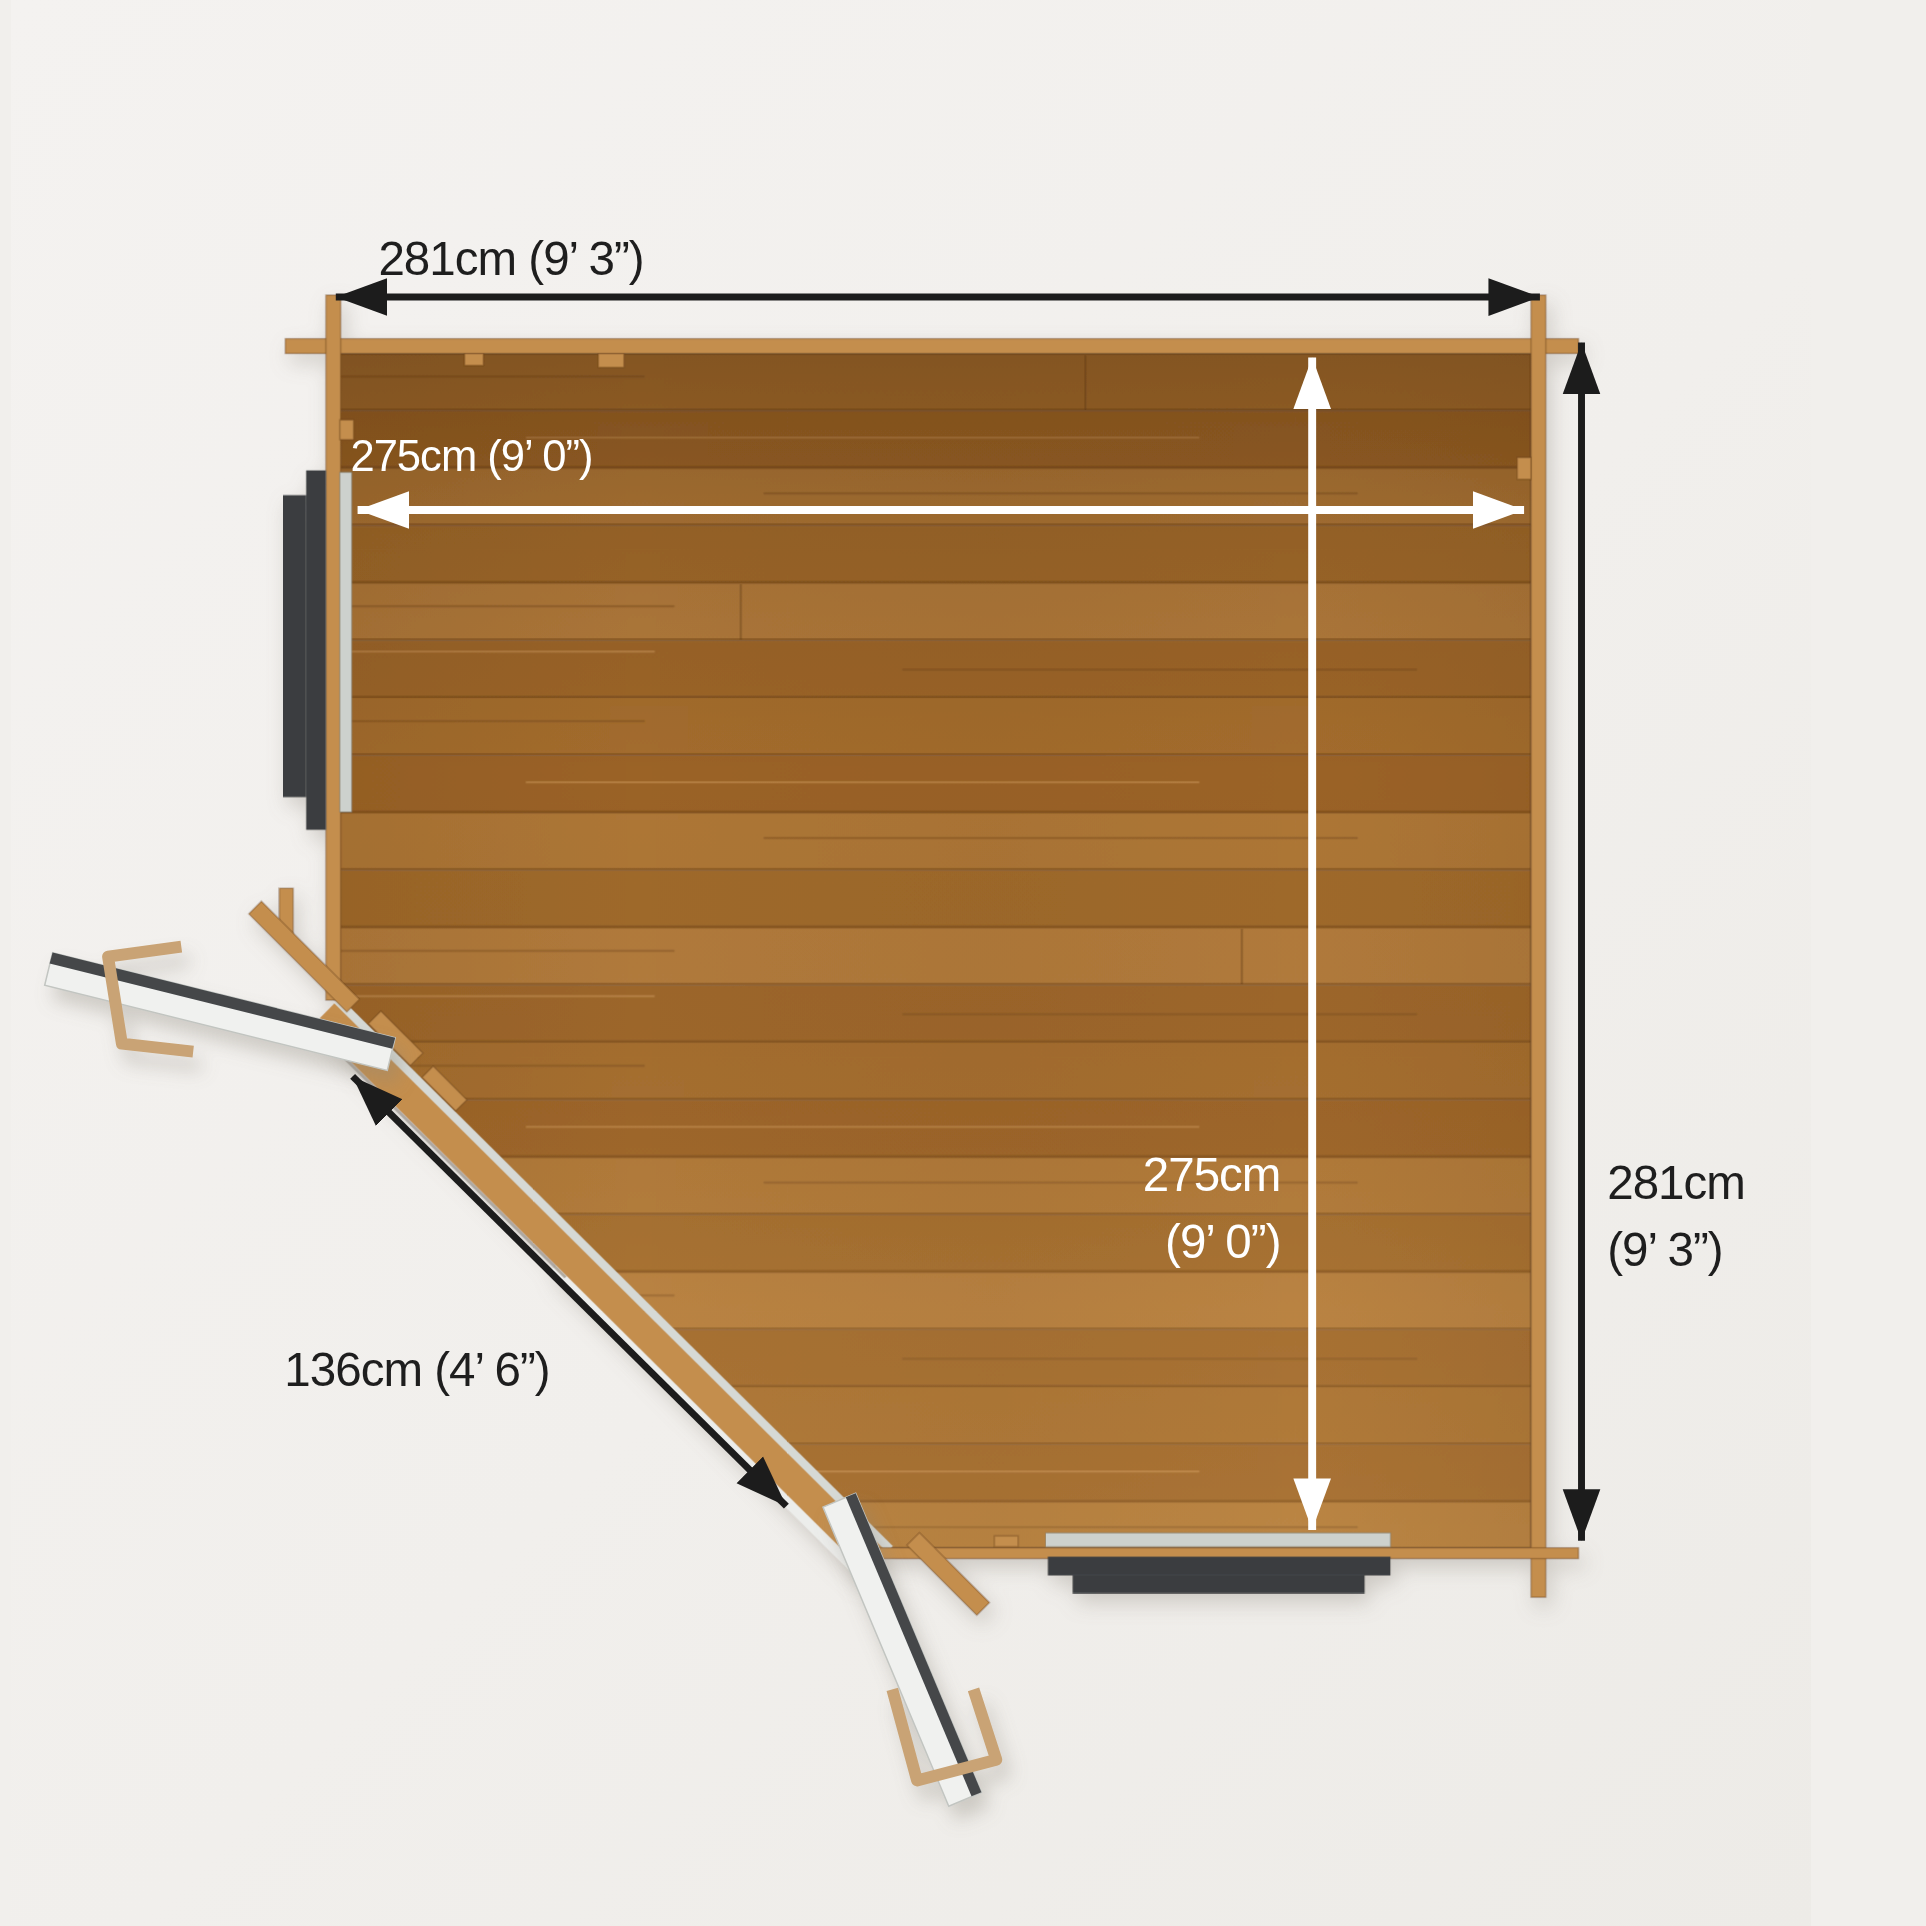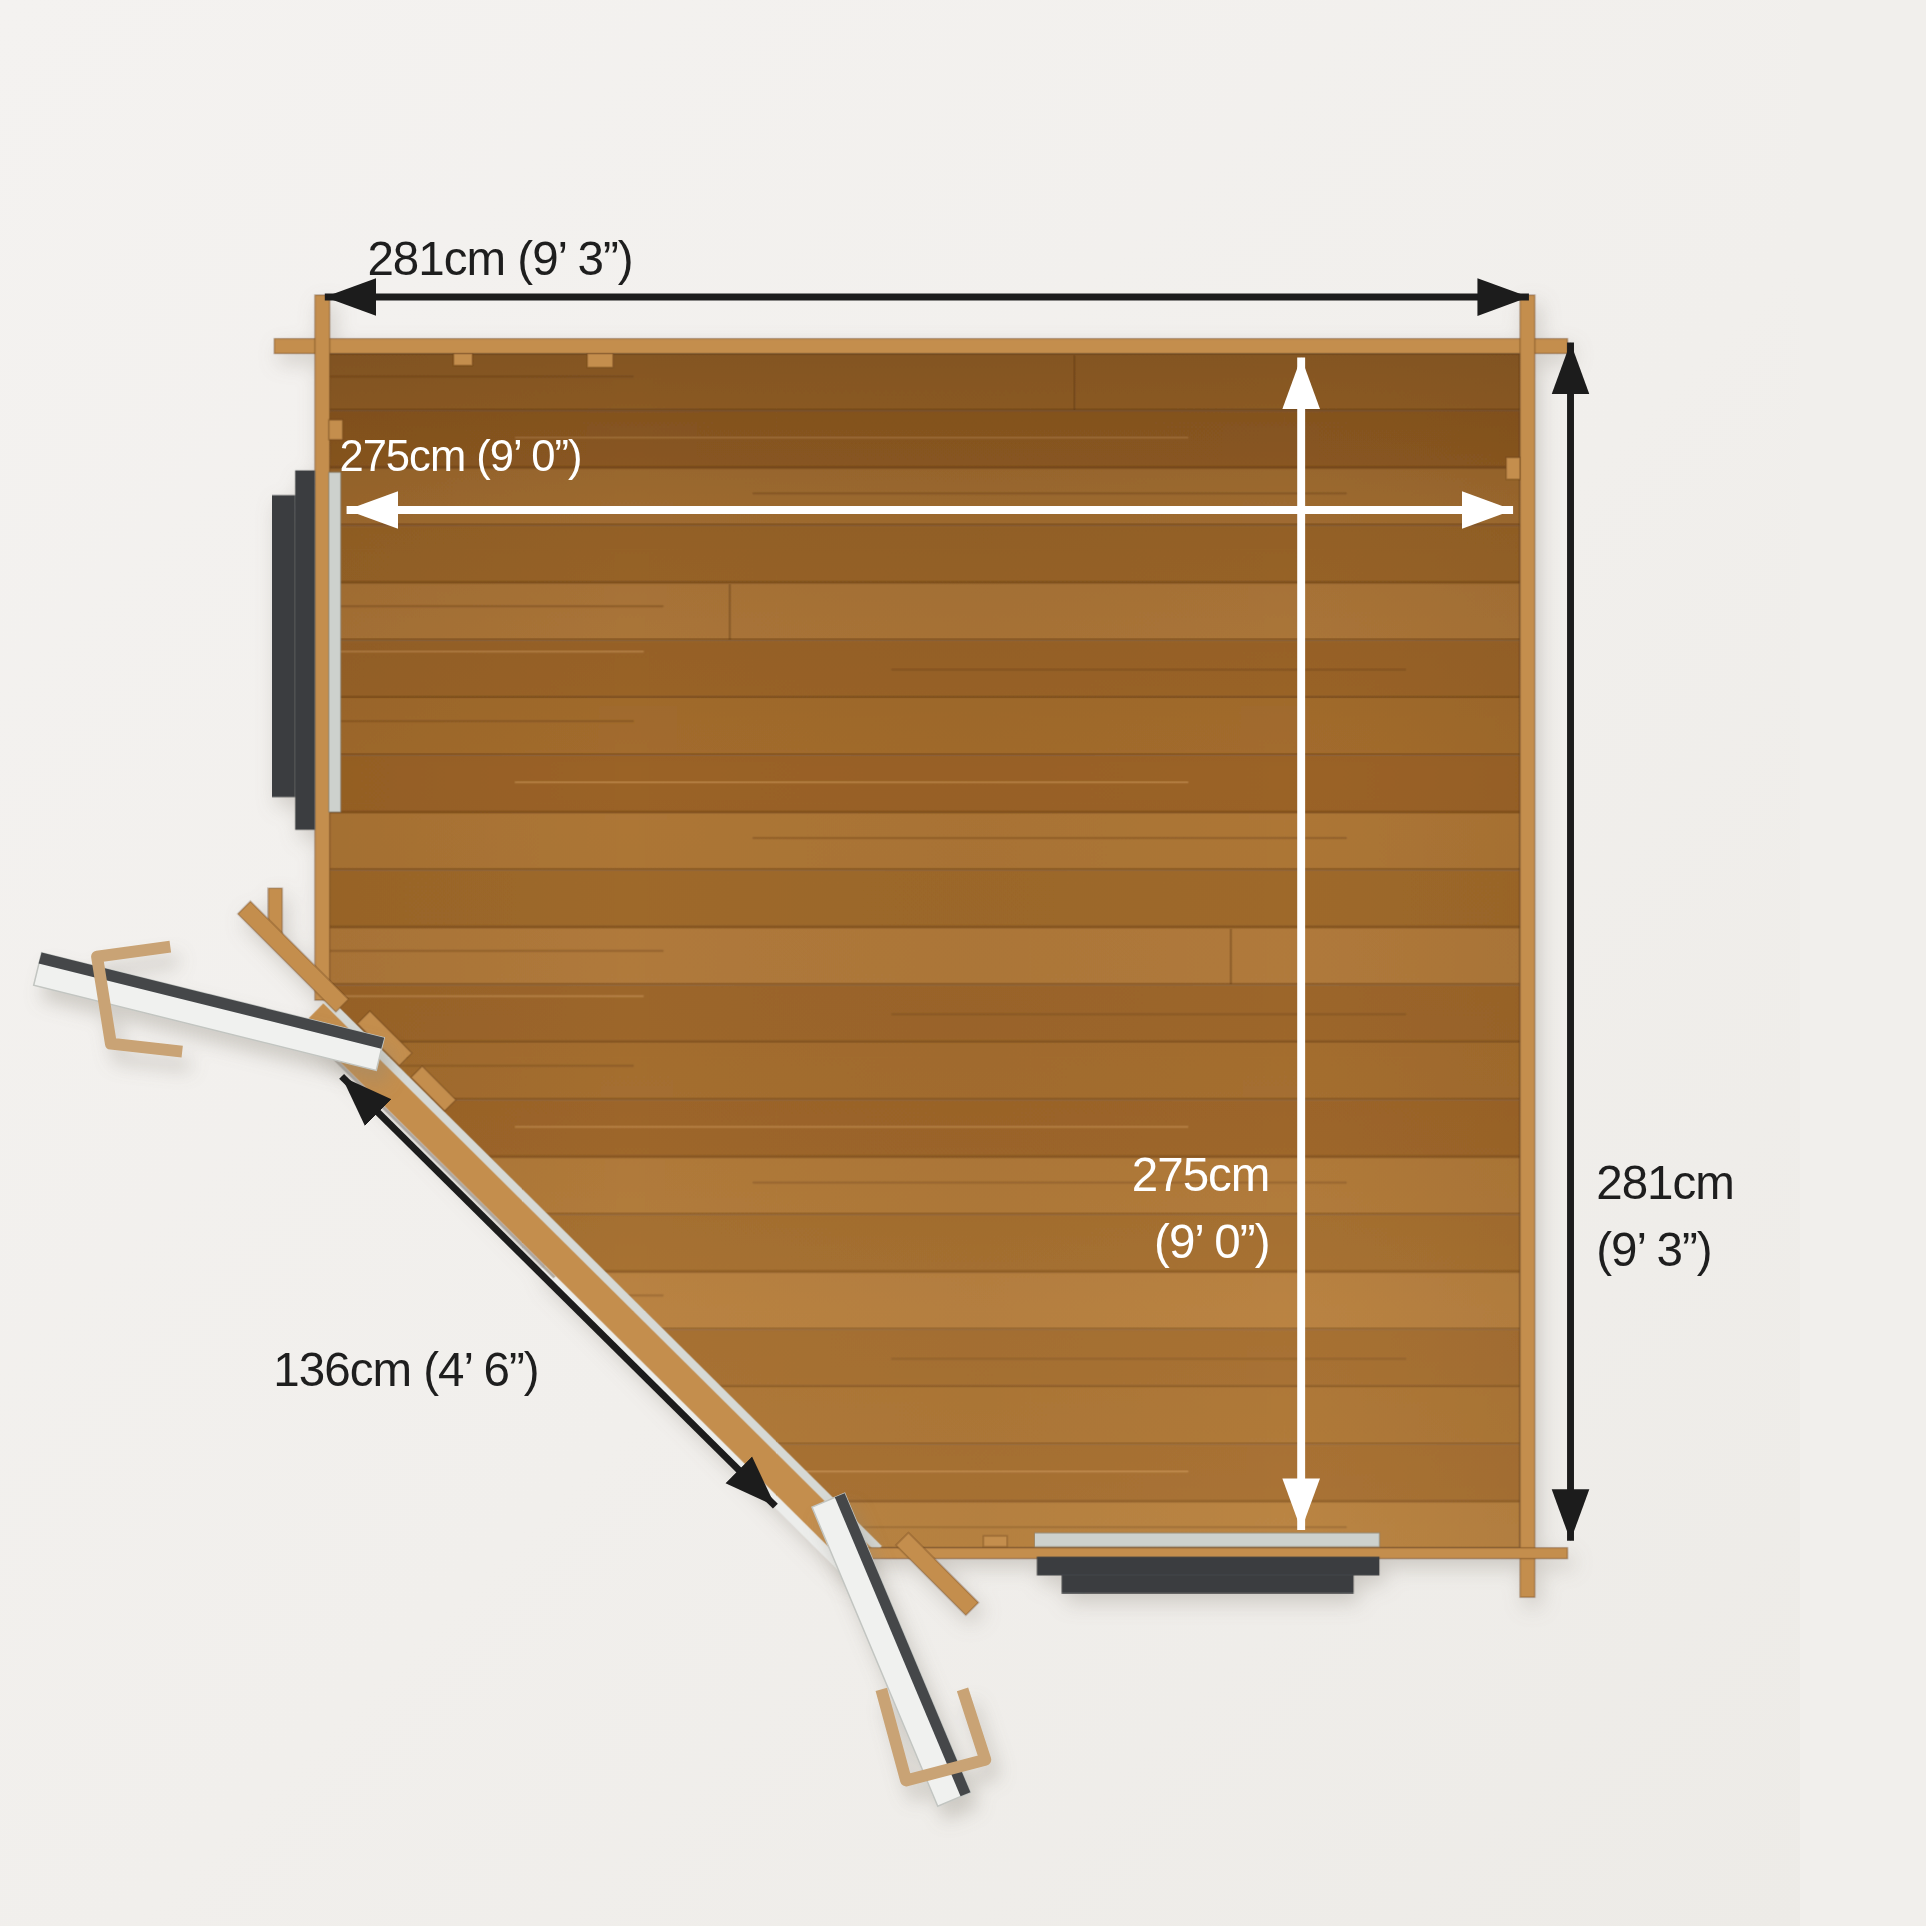--- a/index.html
+++ b/index.html
@@ -1,16 +1,16 @@
 <!DOCTYPE html>
 <html style="--bg: #f1efec; --ink: #1e1e1e; --arrow-black: #1c1c1c; --arrow-white: #ffffff; --wall-wood: #c48e4e; --plank-1: #a46d2e; --plank-2: #9b6327; --plank-3: #ae7737; --plank-4: #a06a2b; --plank-5: #b27b3c; --plank-6: #9d662a; --plank-line: #6f4418; --frame-dark: #3b3e41; --sill: #cdd1cd; --threshold: #d6d9d5; --outer-strip: #ecedeb; --door-face: #f0f1ef; --door-edge: #44474a; --handle: #c9a374;"><head>
 <meta charset="utf-8">
 <style>
   html,body{margin:0;padding:0;background:var(--bg,#f1efec);}
-  .stage{width:1800px;height:1927px;position:relative;background:linear-gradient(135deg,#f4f2f0 0%,#f1efec 55%,#edebe7 100%);}
+  .stage{width:1800px;height:1927px;position:relative;background:linear-gradient(135deg,#f4f2f0 0%,#f1efec 55%,#edebe7 100%);margin-left:11px;}
   svg{display:block}
   .lbl{font-family:"Liberation Sans","DejaVu Sans",sans-serif;font-size:48px;letter-spacing:-1px;fill:var(--ink,#1e1e1e);}
   .lbl.white{fill:var(--arrow-white,#fff);}
   .lbl.mid{font-size:44px;}
   .wall{fill:var(--wall-wood,#c48e4e);stroke:rgba(99,60,20,.38);stroke-width:1.5;}
   .charcoal{fill:var(--frame-dark,#3b3e41);}
   .sillrect{fill:var(--sill,#cdd1cd);stroke:rgba(110,115,110,.5);stroke-width:1;}
   .floor-edge{stroke:rgba(70,40,12,.5);stroke-width:2;}
   .threshold{stroke:var(--threshold,#d6d9d5);stroke-width:13;fill:none;}
   .framestrip{stroke:var(--wall-wood,#c48e4e);stroke-width:30;fill:none;}

